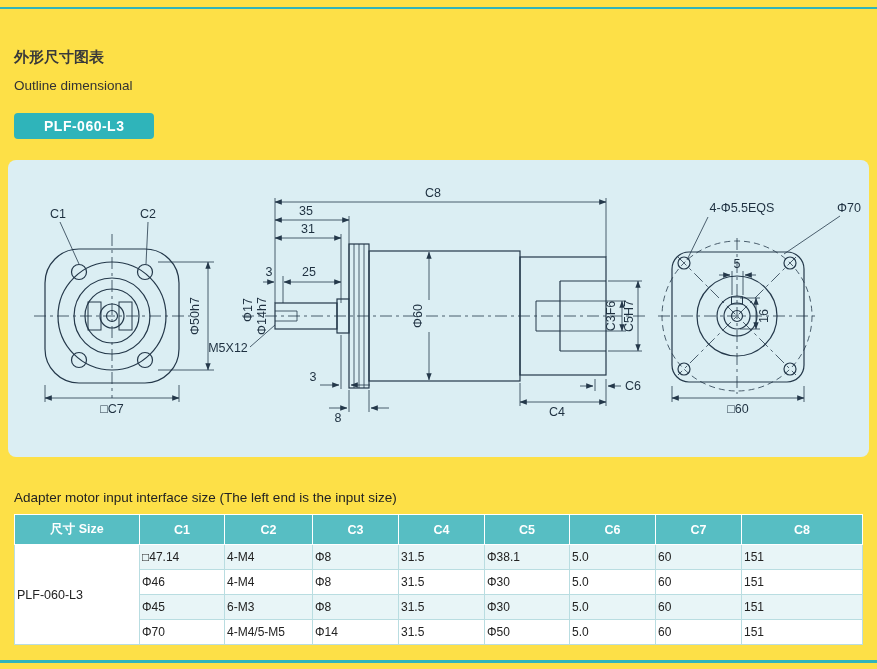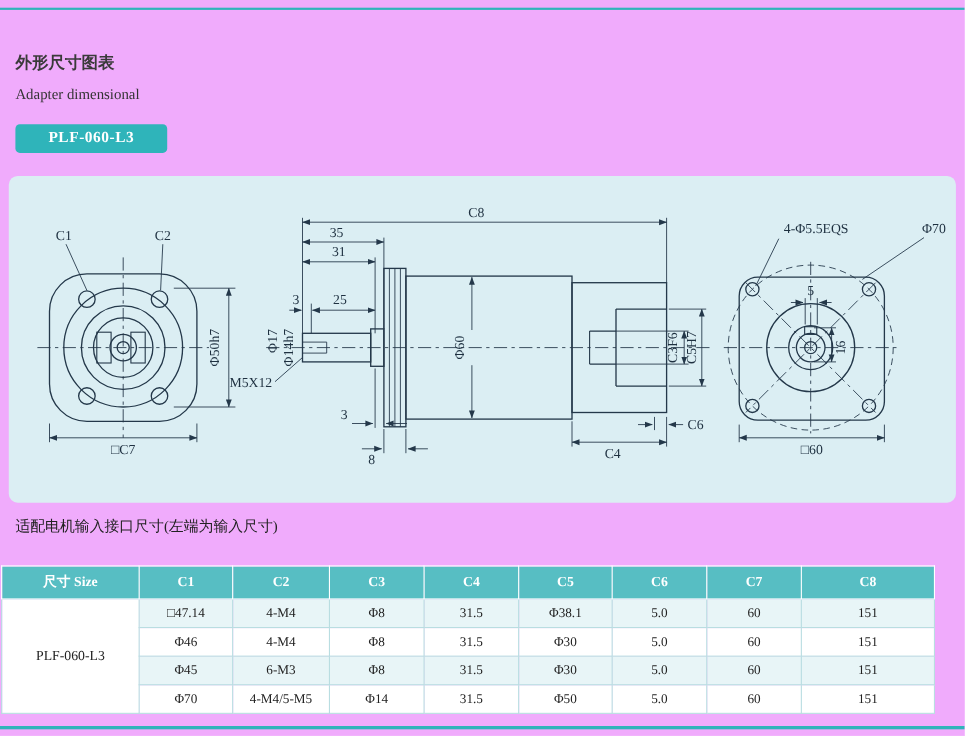--- a/index.html
+++ b/index.html
@@ -1,46 +1,46 @@
 <!DOCTYPE html>
 <html style="--accent: #2fb4ba; --drawing-bg: #dbeef3; --line: #24384a; --table-header-bg: #57bec3; --row-alt: #e8f5f7; --border: #b9dde1;"><head>
 <meta charset="utf-8">
 <style>
   *{box-sizing:border-box;margin:0;padding:0}
   body{background:#ffffff}
-  .page{position:relative;width:877px;height:669px;background:#f0abfc;
-        font-family:Liberation Serif, serif;color:#222;overflow:hidden}
+  .page{position:relative;width:877px;height:669px;background:#fde047;
+        font-family:Liberation Sans, sans-serif;color:#222;overflow:hidden}
   .rule{position:absolute;left:0;width:100%;background:var(--accent,#2fb4ba)}
   .rule-top{top:7px;height:2px}
   .rule-bottom{top:660px;height:3px}
   .title-cn{position:absolute;left:14px;top:48px;font-size:15px;font-weight:bold;color:#3a3a3a}
   .title-en{position:absolute;left:14px;top:78px;font-size:13.5px;color:#333}
   .badge{position:absolute;left:14px;top:113px;background:var(--accent,#2fb4ba);color:#fff;
          font-size:14px;font-weight:bold;padding:5px 30px;border-radius:4px;letter-spacing:.5px}
   .panel{position:absolute;left:8px;top:160px;width:861px;height:297px;
          background:var(--drawing-bg,#dbeef3);border-radius:8px}
   .panel svg{display:block}
   .note-cn{position:absolute;left:14px;top:470px;font-size:13.5px;color:#222}
   .note-en{position:absolute;left:14px;top:490px;font-size:13.5px;color:#222}
-  .dim-table{position:absolute;left:1px;top:514px;width:848px;border-collapse:collapse;table-layout:fixed}
+  .dim-table{position:absolute;left:14px;top:514px;width:848px;border-collapse:collapse;table-layout:fixed}
   .dim-table th{background:var(--table-header-bg,#57bec3);color:#fff;font-size:12.5px;font-weight:bold;
                 padding:6px 2px;border:1px solid #fff;text-align:center}
-  .dim-table td{font-size:12px;color:#222;text-align:center;padding:5px 2px;
+  .dim-table td{font-size:12px;color:#222;text-align:left;padding:5px 2px;
                 border:1px solid var(--border,#b9dde1);background:#fff}
   .dim-table tr.alt td{background:var(--row-alt,#e8f5f7)}
   .dim-table td.model{background:#fff !important;font-size:12.5px}
 </style>
 </head>
 <body>
 
 <div class="page">
   <div class="rule rule-top"></div>
 
   <div class="title-cn">外形尺寸图表</div>
-  <div class="title-en">Adapter dimensional</div>
+  <div class="title-en">Outline dimensional</div>
   <div class="badge">PLF-060-L3</div>
 
   <div class="panel">
     <svg width="861" height="297" viewBox="0 0 861 297">
       <defs>
         <marker id="ar" viewBox="0 0 10 10" refX="9.5" refY="5" markerWidth="9" markerHeight="9" orient="auto-start-reverse">
           <path d="M0,1.3 L10,5 L0,8.7 Z" fill="#24384a"></path>
         </marker>
       </defs>
 
@@ -155,21 +155,21 @@
         <text x="330" y="262">8</text>
         <text x="734" y="52">4-Φ5.5EQS</text>
         <text x="841" y="52">Φ70</text>
         <text x="729" y="108">5</text>
         <text x="760" y="156" transform="rotate(-90 760 156)">16</text>
         <text x="730" y="253">□60</text>
       </g>
     </svg>
   </div>
 
-  <div class="note-cn">适配电机输入接口尺寸(左端为输入尺寸)</div>
+  <div class="note-en">Adapter motor input interface size (The left end is the input size)</div>
 
   <table class="dim-table">
     <colgroup>
       <col style="width:125px">
         <col style="width:85px">
         <col style="width:88px">
         <col style="width:86px">
       <col style="width:86px">
         <col style="width:85px">
         <col style="width:86px">

